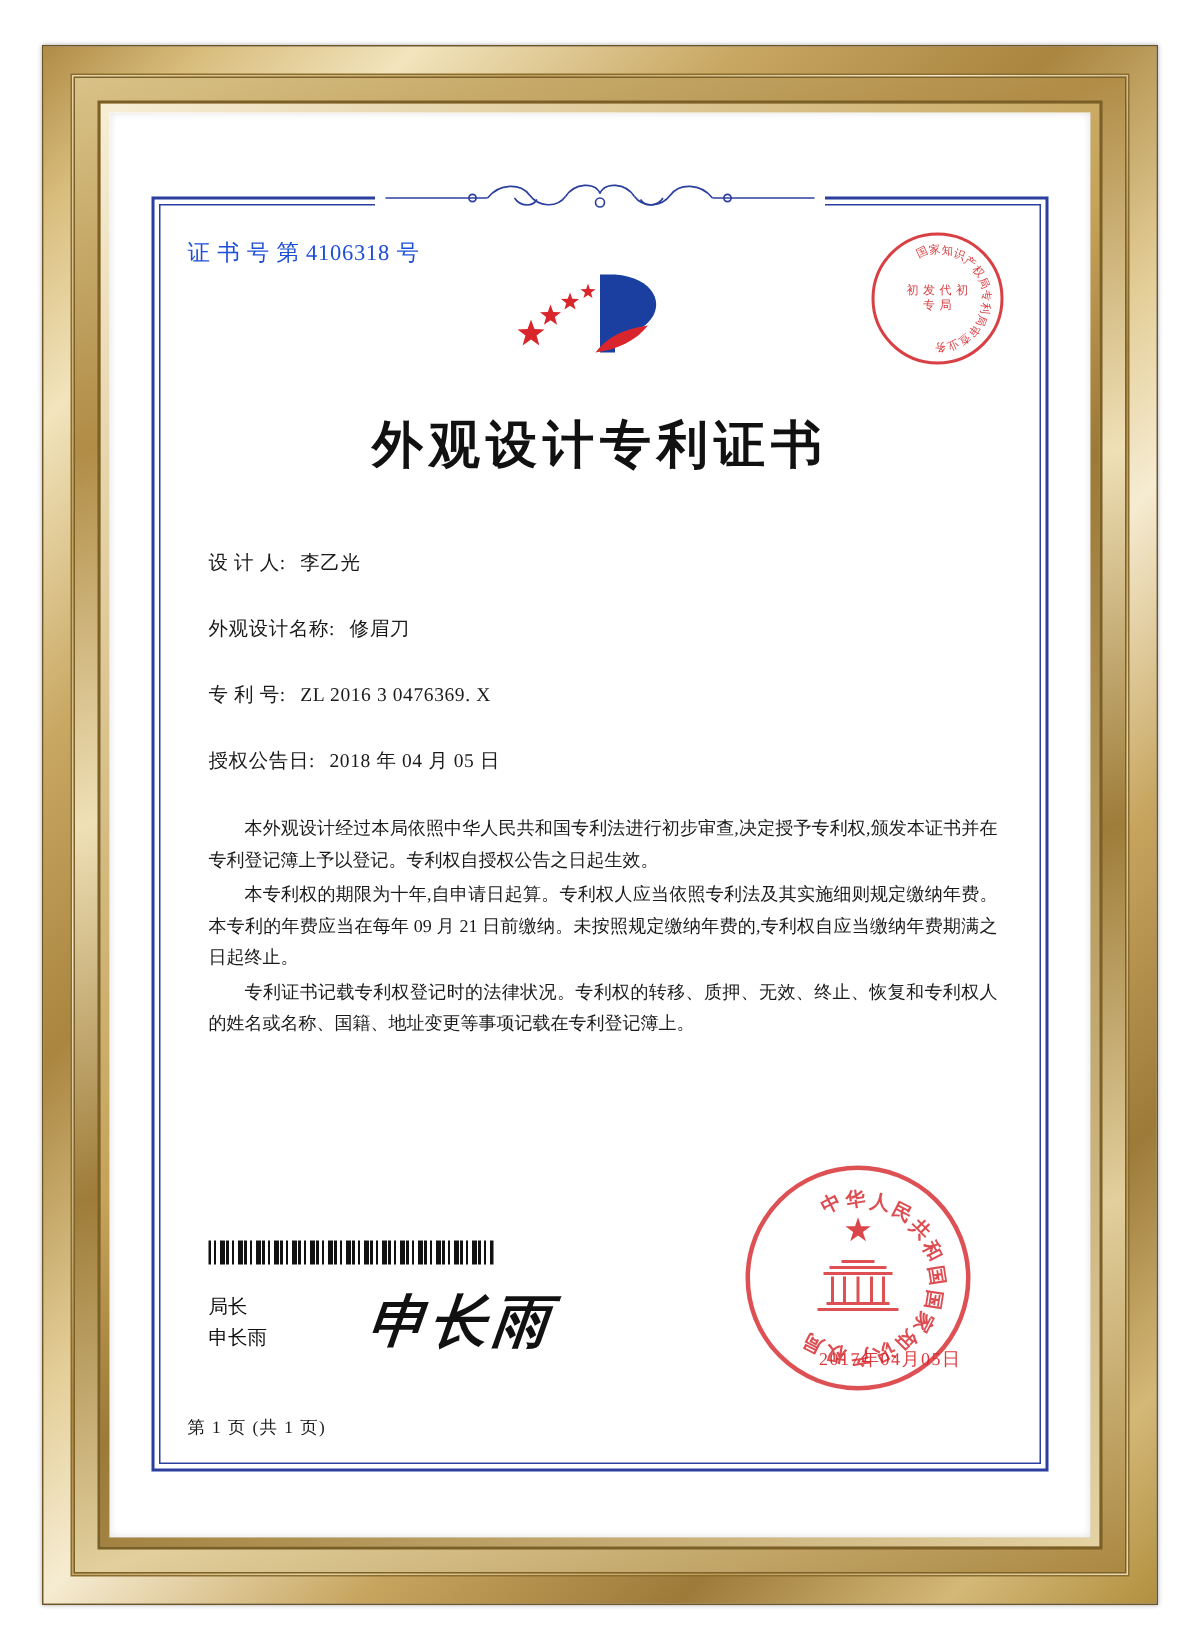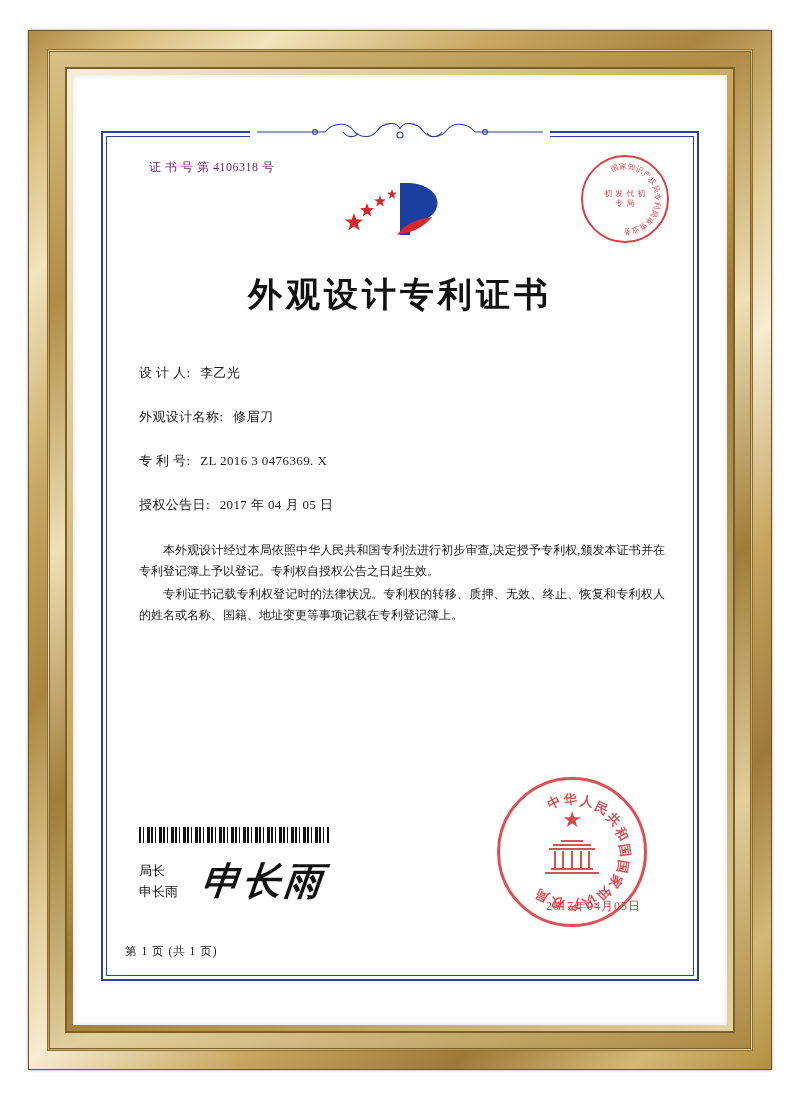--- a/index.html
+++ b/index.html
@@ -108,25 +108,24 @@
   }
   .scroll-deco svg { display:block; }
 
   
   .content {
     position: absolute;
     left: 52px; top: 76px; right: 52px; bottom: 60px;
     z-index: 3;
   }
   .cert-no {
-    font-size: 12px;
-    color: #701a75;
+    font-size: 15px;
+    color: #1d4ed8;
     letter-spacing: 0.5px;
     margin-top: 8px;
-    margin-left: 24px;
   }
 
   
   .logo-wrap {
     position: absolute;
     left: 50%;
     top: 18px;
     transform: translateX(-50%);
     width: 120px;
     height: 80px;
@@ -226,20 +225,21 @@
         #111 8px, #111 11px, #fff 11px, #fff 12px);
   }
 
   
   .sig-block {
     position: absolute;
     left: 14px;
     bottom: 58px;
     display: flex;
     align-items: center;
+    gap: 44px;
   }
   .sig-labels {
     font-size: 13px;
     line-height: 1.55;
     color: #111;
   }
   .sig-script {
     margin-left: 24px;
     font-size: 38px;
     font-family: "Liberation Serif", serif;
@@ -393,26 +393,27 @@
         <div class="field-row">
           <span class="field-label">外观设计名称:</span>
           <span class="field-value">修眉刀</span>
         </div>
         <div class="field-row">
           <span class="field-label">专    利    号:</span>
           <span class="field-value">ZL 2016 3 0476369. X</span>
         </div>
         <div class="field-row">
           <span class="field-label">授权公告日:</span>
-          <span class="field-value">2017 年 04 月 05 日</span>
+          <span class="field-value">2018 年 04 月 05 日</span>
         </div>
       </div>
 
       <div class="body-text">
         <p>本外观设计经过本局依照中华人民共和国专利法进行初步审查,决定授予专利权,颁发本证书并在专利登记簿上予以登记。专利权自授权公告之日起生效。</p>
+        <p>本专利权的期限为十年,自申请日起算。专利权人应当依照专利法及其实施细则规定缴纳年费。本专利的年费应当在每年 09 月 21 日前缴纳。未按照规定缴纳年费的,专利权自应当缴纳年费期满之日起终止。</p>
         <p>专利证书记载专利权登记时的法律状况。专利权的转移、质押、无效、终止、恢复和专利权人的姓名或名称、国籍、地址变更等事项记载在专利登记簿上。</p>
       </div>
 
       <div class="barcode"></div>
 
       <div class="sig-block">
         <div class="sig-labels">
           <div>局长</div>
           <div>申长雨</div>
         </div>

